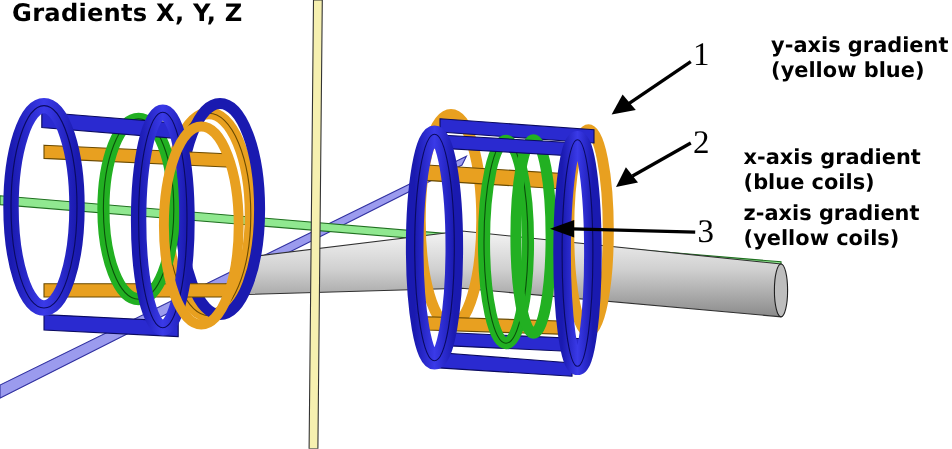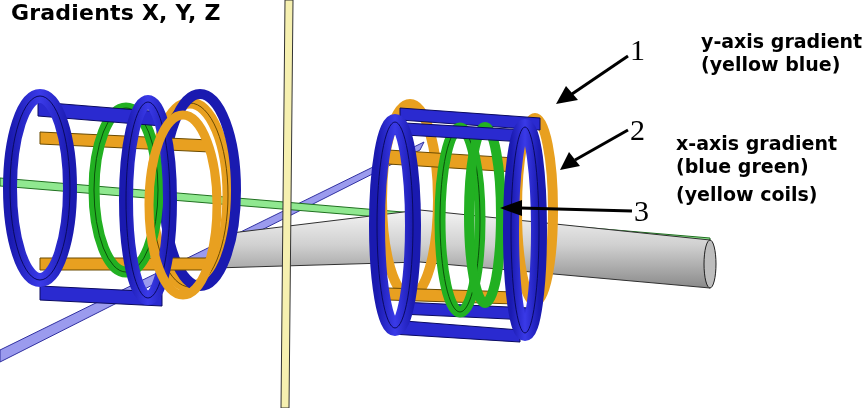--- a/index.html
+++ b/index.html
@@ -111,20 +111,21 @@
 
   <div class="num" style="left:630px;top:33px;">1</div>
   <div class="label" style="left:676px;top:30px;margin-left:25px;">
     <div>y-axis gradient</div>
     <div>(yellow blue)</div>
   </div>
 
   <div class="num" style="left:630px;top:113px;">2</div>
   <div class="label" style="left:676px;top:116px;margin-top:16px;">
     <div>x-axis gradient</div>
-    <div>(blue green)</div>
+    <div>(blue coils)</div>
   </div>
 
   <div class="num" style="left:634px;top:194px;">3</div>
   <div class="label" style="left:676px;top:183px;">
+    <div>z-axis gradient</div>
     <div>(yellow coils)</div>
   </div>
 </div>
 
 </body></html>

